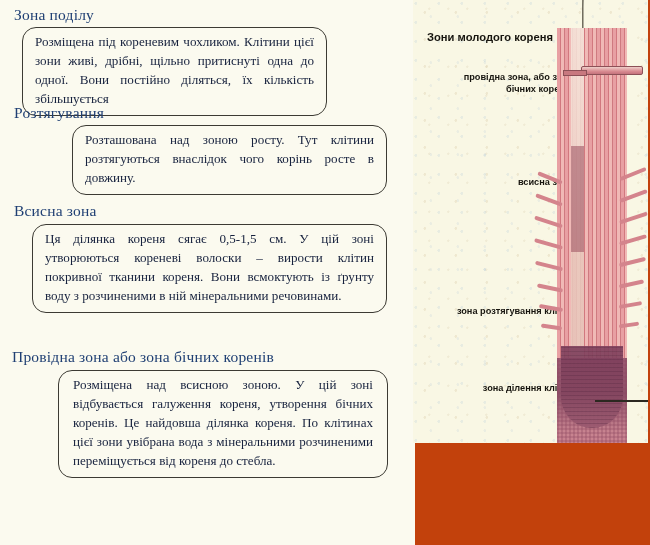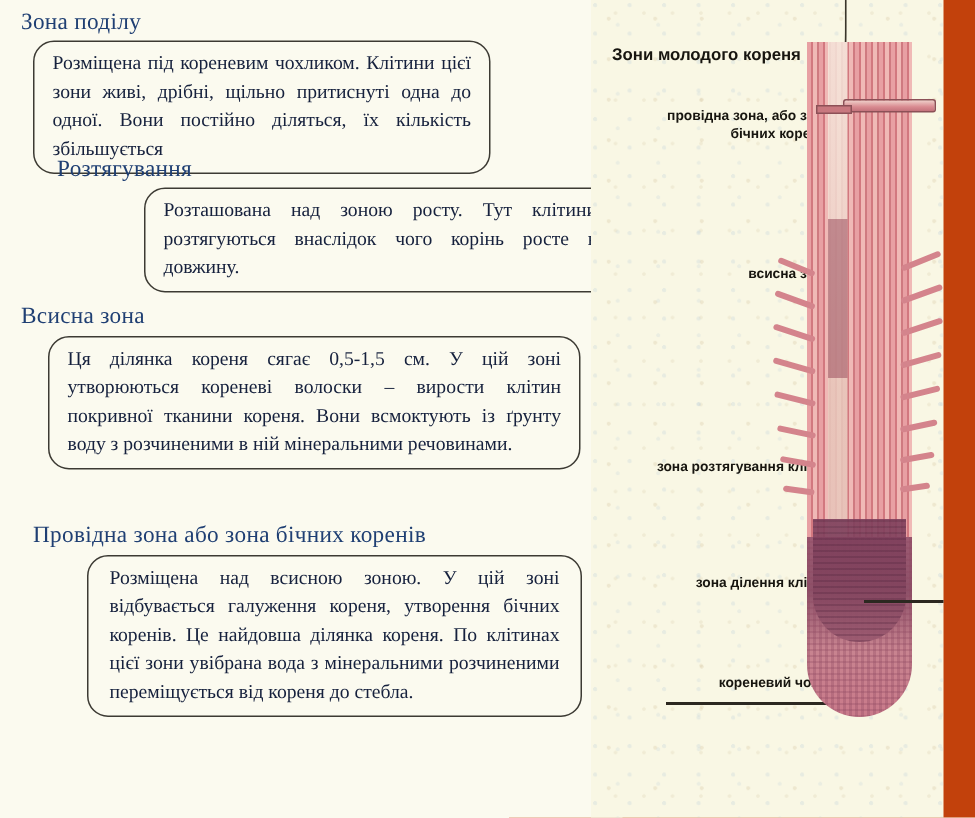--- a/index.html
+++ b/index.html
@@ -59,53 +59,53 @@
 
   
   #block-podilu { top: 6px; }
   #block-podilu .zone-heading { margin-left: 14px; }
   #block-podilu .zone-box {
     margin-left: 22px;
     width: 305px;
     margin-top: 3px;
   }
 
-  #block-roztyag { top: 104px; margin-left: 24px; }
+  #block-roztyag { top: 104px; }
   #block-roztyag .zone-heading { margin-left: 14px; }
   #block-roztyag .zone-box {
     margin-left: 72px;
     width: 315px;
     margin-top: 3px;
   }
 
   #block-vsysna { top: 202px; }
   #block-vsysna .zone-heading { margin-left: 14px; }
   #block-vsysna .zone-box {
     margin-left: 32px;
     width: 355px;
     margin-top: 4px;
     font-family: Liberation Serif, serif;
   }
 
   #block-providna { top: 348px; }
-  #block-providna .zone-heading { margin-left: 22px; }
+  #block-providna .zone-heading { margin-left: 12px; }
   #block-providna .zone-box {
     margin-left: 58px;
     width: 330px;
     margin-top: 4px;
     padding-left: 14px;
     padding-right: 14px;
   }
 
   
   .diagram-panel {
     position: absolute;
-    left: 394px; top: 0;
+    left: 413px; top: 0;
     width: 235px;
-    height: 545px;
+    height: 443px;
     background:
       radial-gradient(circle at 12% 18%, rgba(170,195,215,0.22) 0 1.2px, transparent 1.6px),
       radial-gradient(circle at 38% 46%, rgba(205,185,145,0.25) 0 1.1px, transparent 1.5px),
       radial-gradient(circle at 66% 72%, rgba(170,195,215,0.18) 0 1.1px, transparent 1.5px),
       radial-gradient(circle at 86% 30%, rgba(210,195,160,0.22) 0 1px, transparent 1.4px),
       #f9f7e4;
     background-size: 23px 19px, 31px 27px, 27px 23px, 19px 29px, auto;
     overflow: hidden;
   }
 

